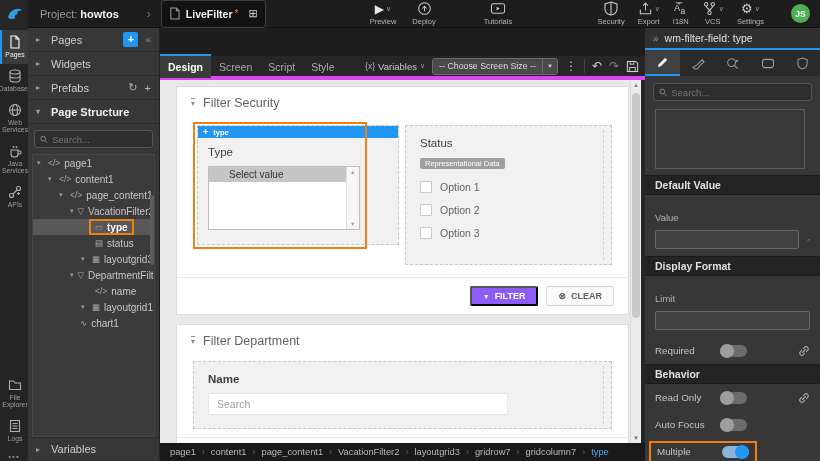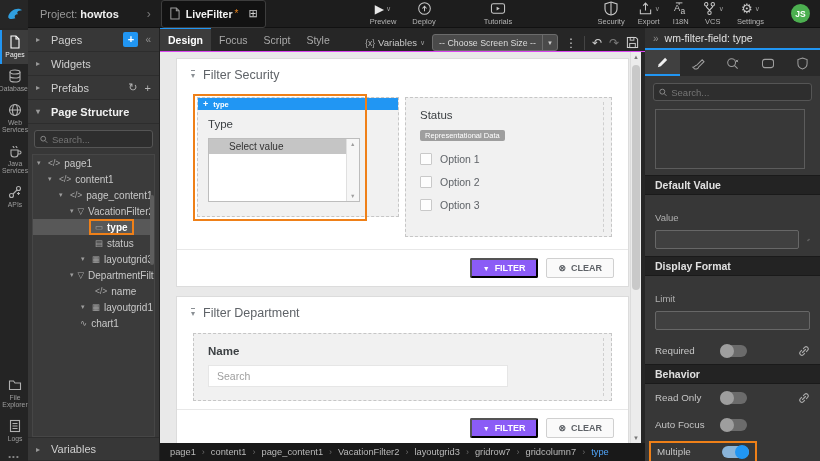--- a/index.html
+++ b/index.html
@@ -56,21 +56,21 @@
   .tree-row .caret { color:#9e9e9e; font-size:7px; width:7px; }
   .ticon { color:#a8a8a8; font-size:8.5px; }
   .tree-row.selected { background:#585858; }
   .sel-box { display:flex; align-items:center; gap:4px; border:2px solid #ef8018; padding:0 4px; height:16px; }
   .tree-row.selected .tlabel { color:#fff; font-weight:bold; }
   .tree-scroll { position:absolute; right:0; top:40px; width:4px; height:70px; background:#5d5d5d; border-radius:2px; }
   .lp-bottom { border-top:1px solid #2d2d2d; }
 
   
   .center { display:flex; flex-direction:column; overflow:hidden; }
-  .canvas-toolbar { height:24px; flex:0 0 24px; background:#262626; display:flex; align-items:flex-end; border-bottom:1px solid #d946ef; }
+  .canvas-toolbar { height:24px; flex:0 0 24px; background:#262626; display:flex; align-items:center; border-bottom:4px solid #d946ef;margin-top:28px; }
   .ct-tab { padding:0 8px; height:24px; display:flex; align-items:center; font-size:10.5px; color:#a9a9a9; border-top:2px solid transparent; }
   .ct-tab.active { background:#3c3c3c; color:#fff; font-weight:bold; border-top:2px solid #2196f3; }
   .ct-right { margin-left:auto; display:flex; align-items:center; gap:7px; padding-right:6px; }
   .vars-dd { display:flex; align-items:center; gap:3px; color:#c9c9c9; font-size:9.5px; }
   .vars-dd .vx { font-size:8.5px; color:#b0b0b0; }
   .screen-select { display:flex; align-items:center; height:17px; background:#4a4a4a; border:1px solid #6b6b6b; border-radius:3px; overflow:hidden; }
   .screen-select .ss-text { font-size:8.8px; color:#ddd; padding:0 6px; white-space:nowrap; }
   .screen-select .ss-arrow { font-size:6px; color:#ccc; padding:0 4px; border-left:1px solid #6b6b6b; height:100%; display:flex; align-items:center; }
   .ct-ic { color:#cfcfcf; font-size:12px; }
   .ct-ic.dim { color:#7d7d7d; }
@@ -403,21 +403,21 @@
 
     <div class="lp-row lp-bottom">
       <span class="caret">▸</span>
       <span>Variables</span>
     </div>
   </div>
 
   <div class="center">
     <div class="canvas-toolbar">
       <div class="ct-tab active">Design</div>
-      <div class="ct-tab">Focus</div>
+      <div class="ct-tab">Screen</div>
       <div class="ct-tab">Script</div>
       <div class="ct-tab">Style</div>
       <div class="ct-right">
         <div class="vars-dd">
           <span class="vx">{x}</span>
           <span>Variables</span>
           <span class="chev">∨</span>
         </div>
         <div class="screen-select">
           <span class="ss-text">-- Choose Screen Size --</span>

